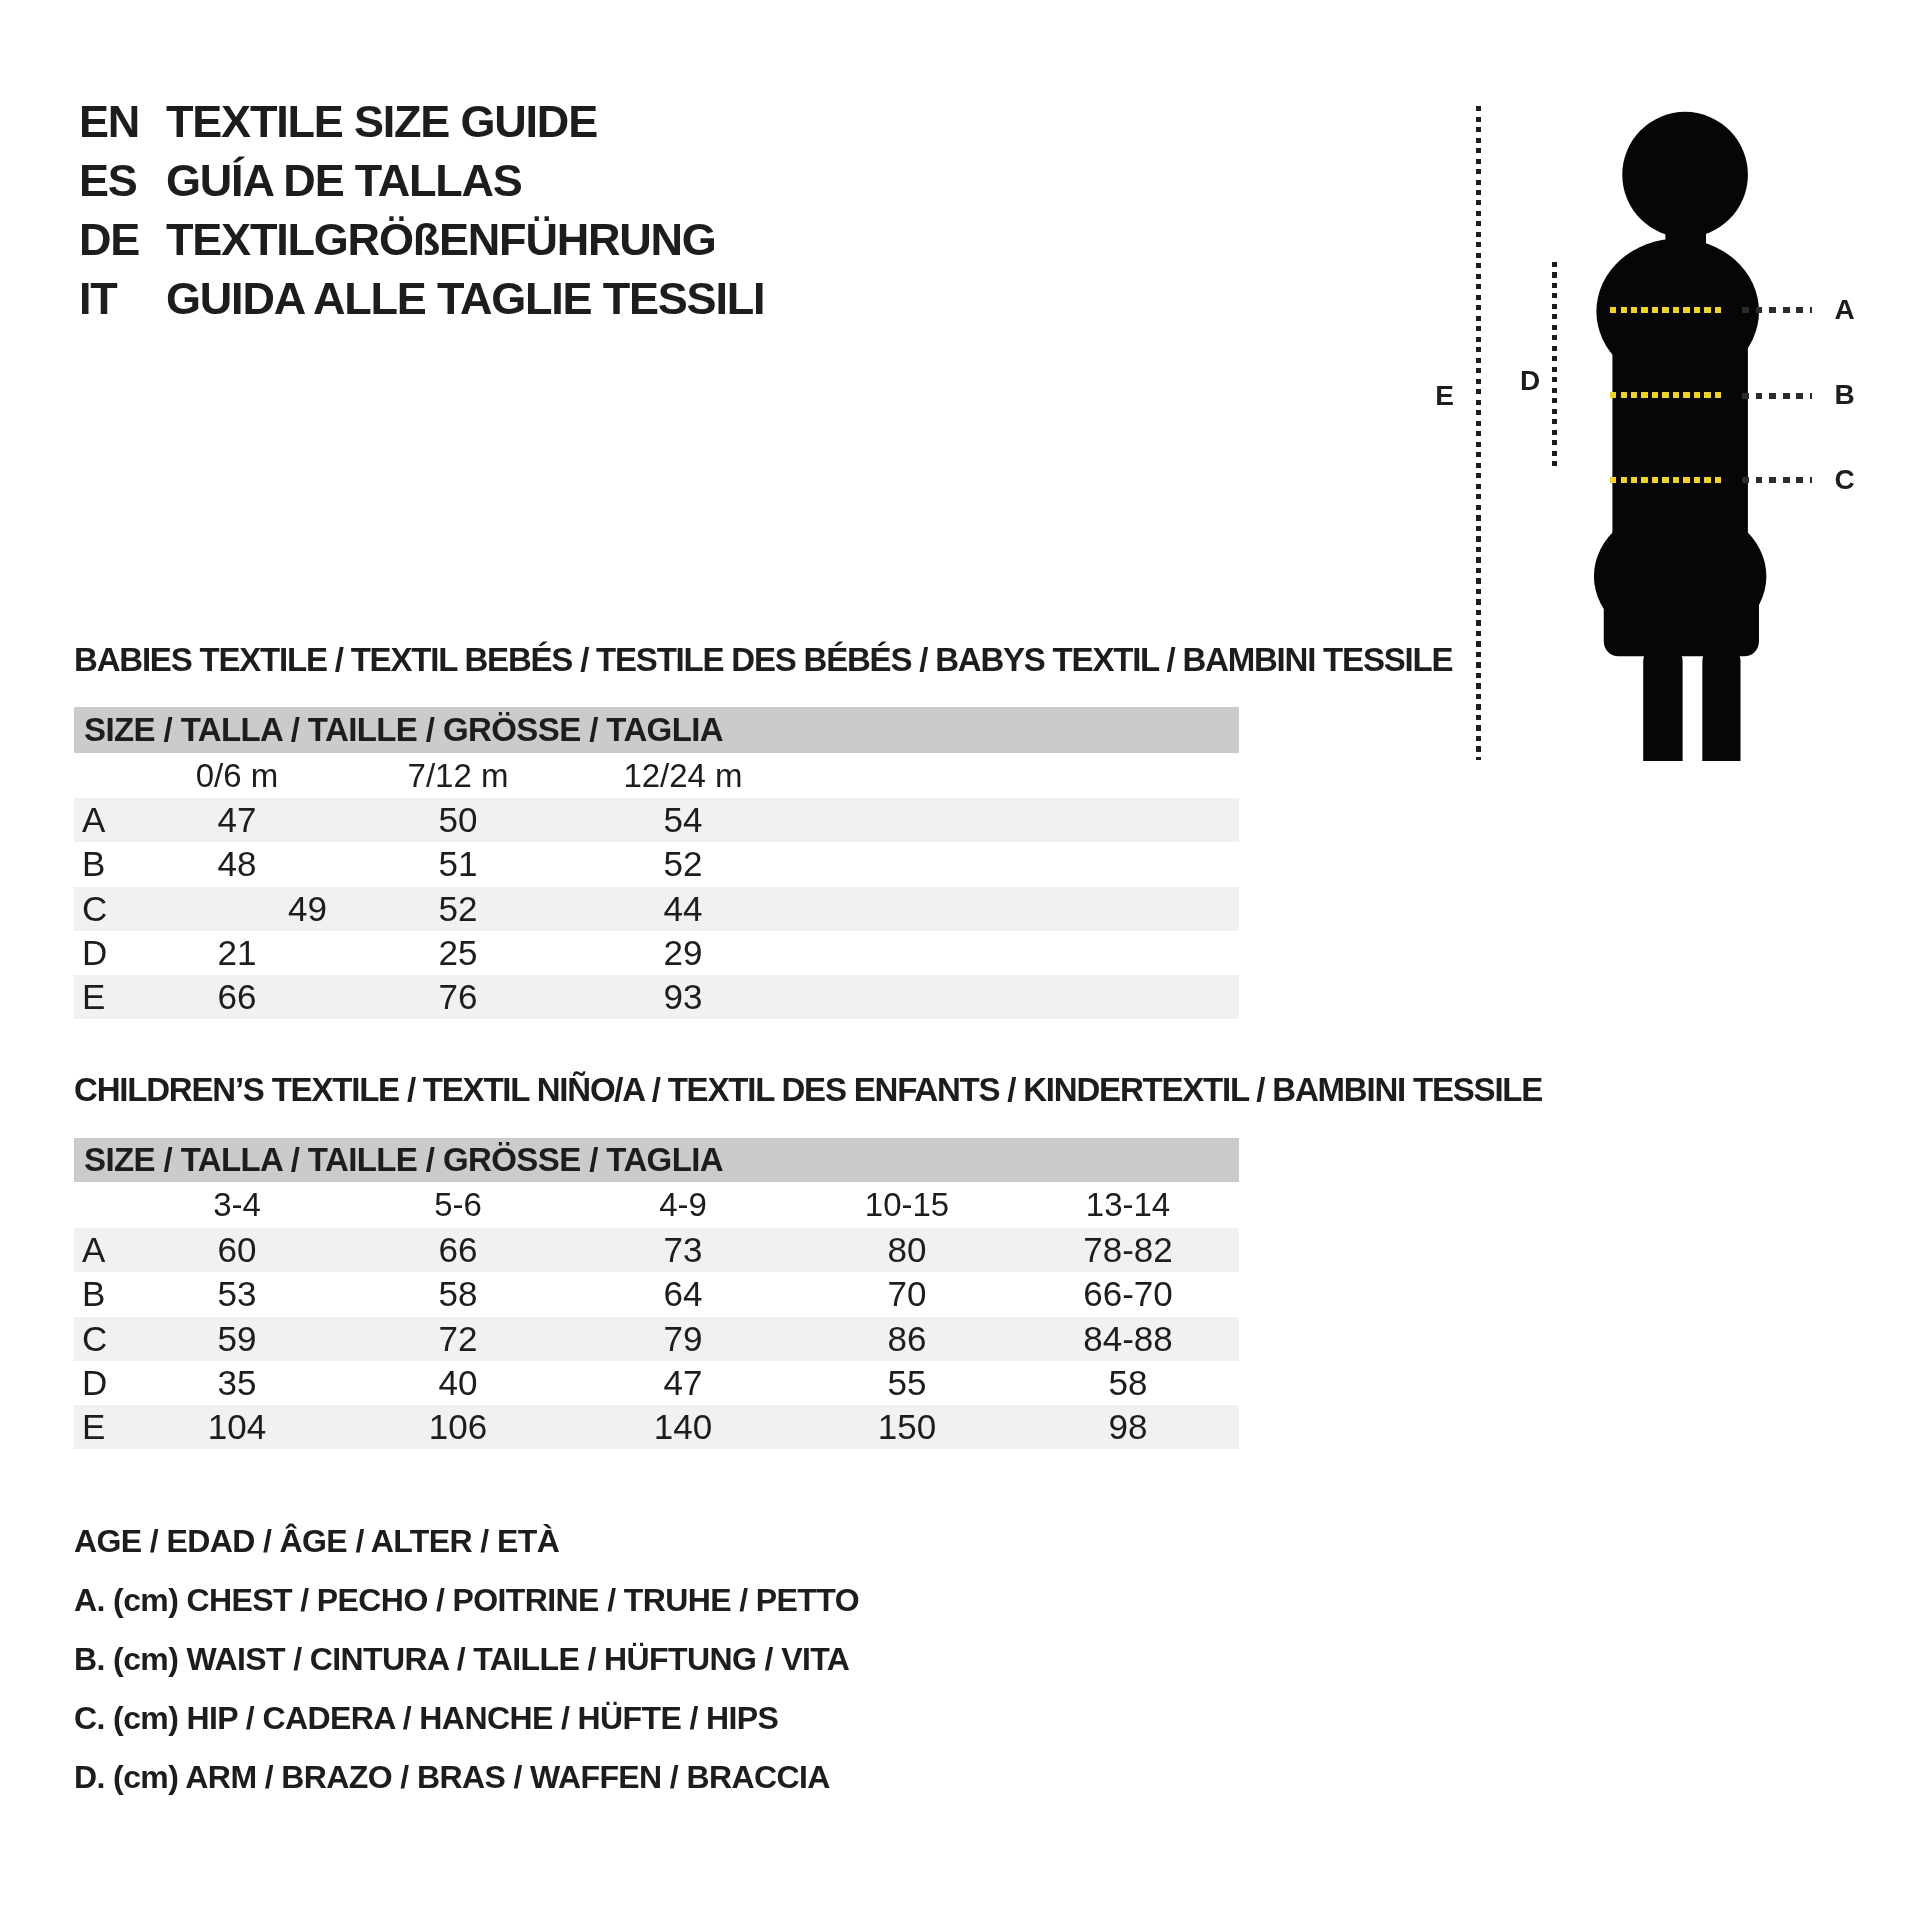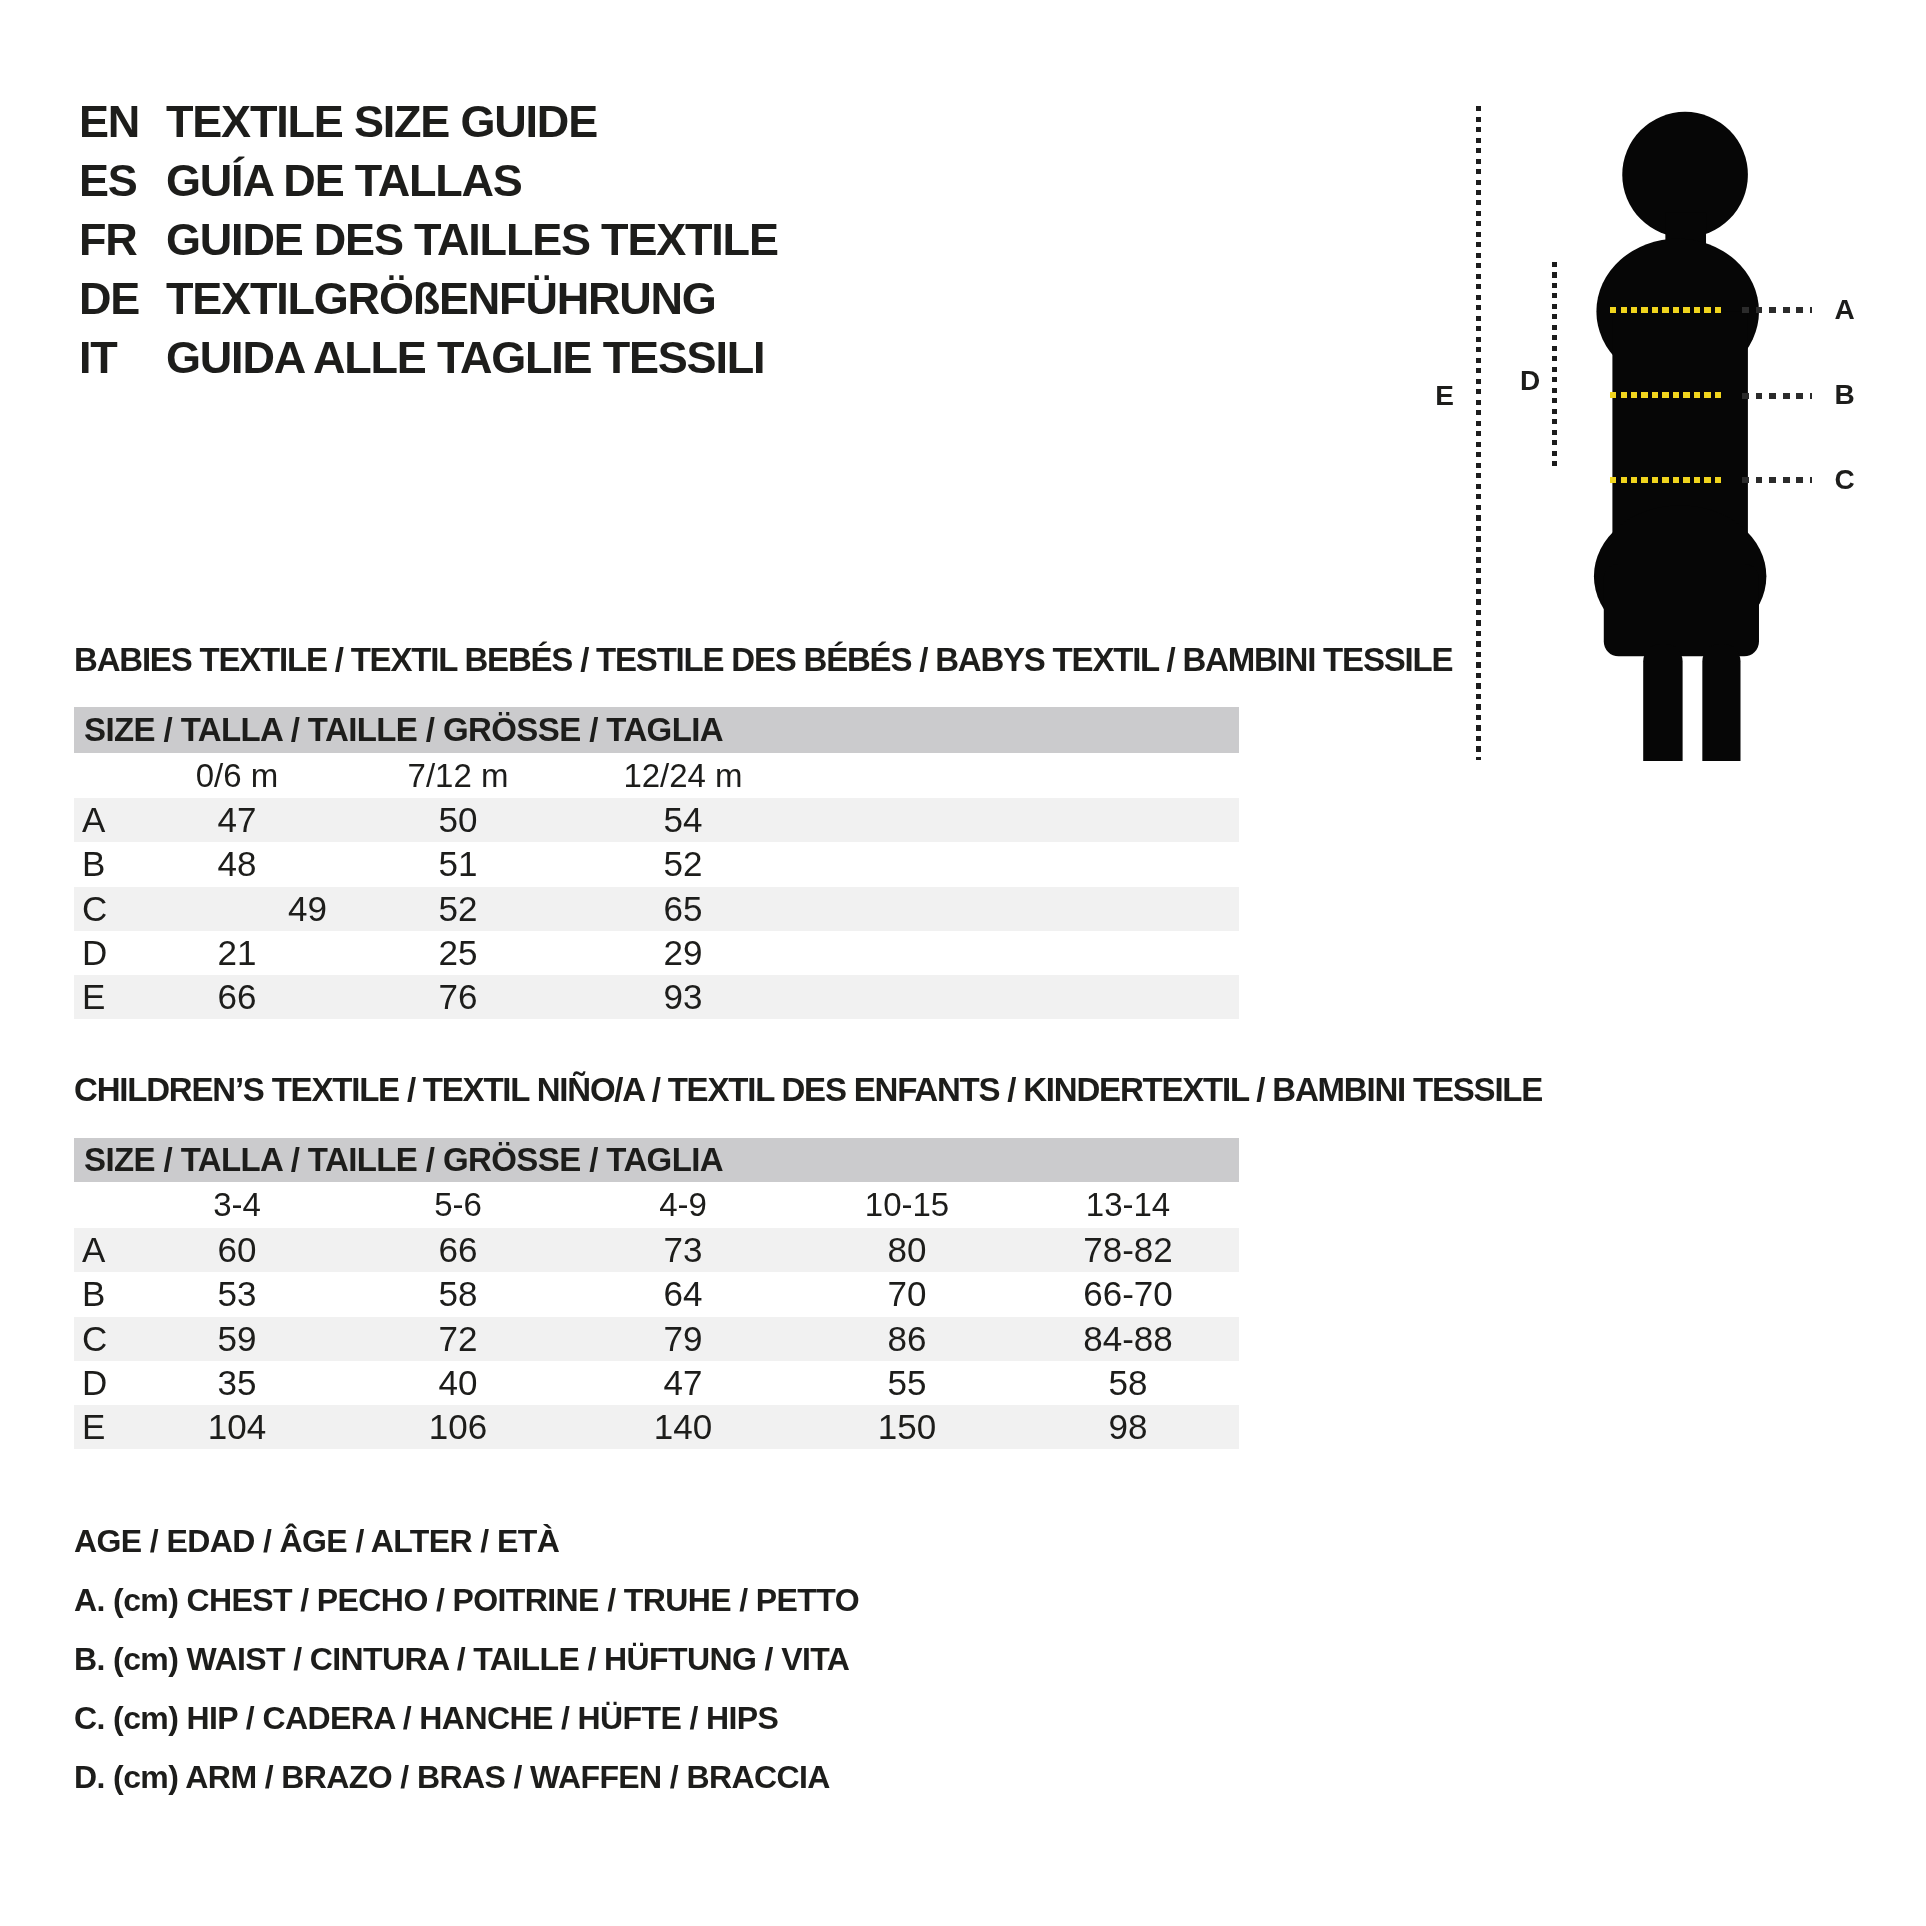--- a/index.html
+++ b/index.html
@@ -40,24 +40,20 @@
 <div id="canvas">
 
   <div class="hdr">
     <div class="hdr-row">
       <span class="hdr-code">EN</span>
       <span>TEXTILE SIZE GUIDE</span>
     </div>
     <div class="hdr-row">
       <span class="hdr-code">ES</span>
       <span>GUÍA DE TALLAS</span>
-    </div>
-    <div class="hdr-row">
-      <span class="hdr-code">FR</span>
-      <span>GUIDE DES TAILLES TEXTILE</span>
     </div>
     <div class="hdr-row">
       <span class="hdr-code">DE</span>
       <span>TEXTILGRÖßENFÜHRUNG</span>
     </div>
     <div class="hdr-row">
       <span class="hdr-code">IT</span>
       <span>GUIDA ALLE TAGLIE TESSILI</span>
     </div>
   </div>
@@ -118,21 +114,21 @@
   <div class="trow" style="top:842px;height:44px;line-height:44px;">
     <span class="rowletter">B</span>
     <span class="cell" style="left:163px;">48</span>
     <span class="cell" style="left:384px;">51</span>
     <span class="cell" style="left:609px;">52</span>
   </div>
   <div class="trow striped" style="top:887px;height:44px;line-height:44px;">
     <span class="rowletter">C</span>
     <span class="cell" style="left:173px;text-align:right;">49</span>
     <span class="cell" style="left:384px;">52</span>
-    <span class="cell" style="left:609px;">65</span>
+    <span class="cell" style="left:609px;">44</span>
   </div>
   <div class="trow" style="top:931px;height:44px;line-height:44px;">
     <span class="rowletter">D</span>
     <span class="cell" style="left:163px;">21</span>
     <span class="cell" style="left:384px;">25</span>
     <span class="cell" style="left:609px;">29</span>
   </div>
   <div class="trow striped" style="top:975px;height:44px;line-height:44px;">
     <span class="rowletter">E</span>
     <span class="cell" style="left:163px;">66</span>

